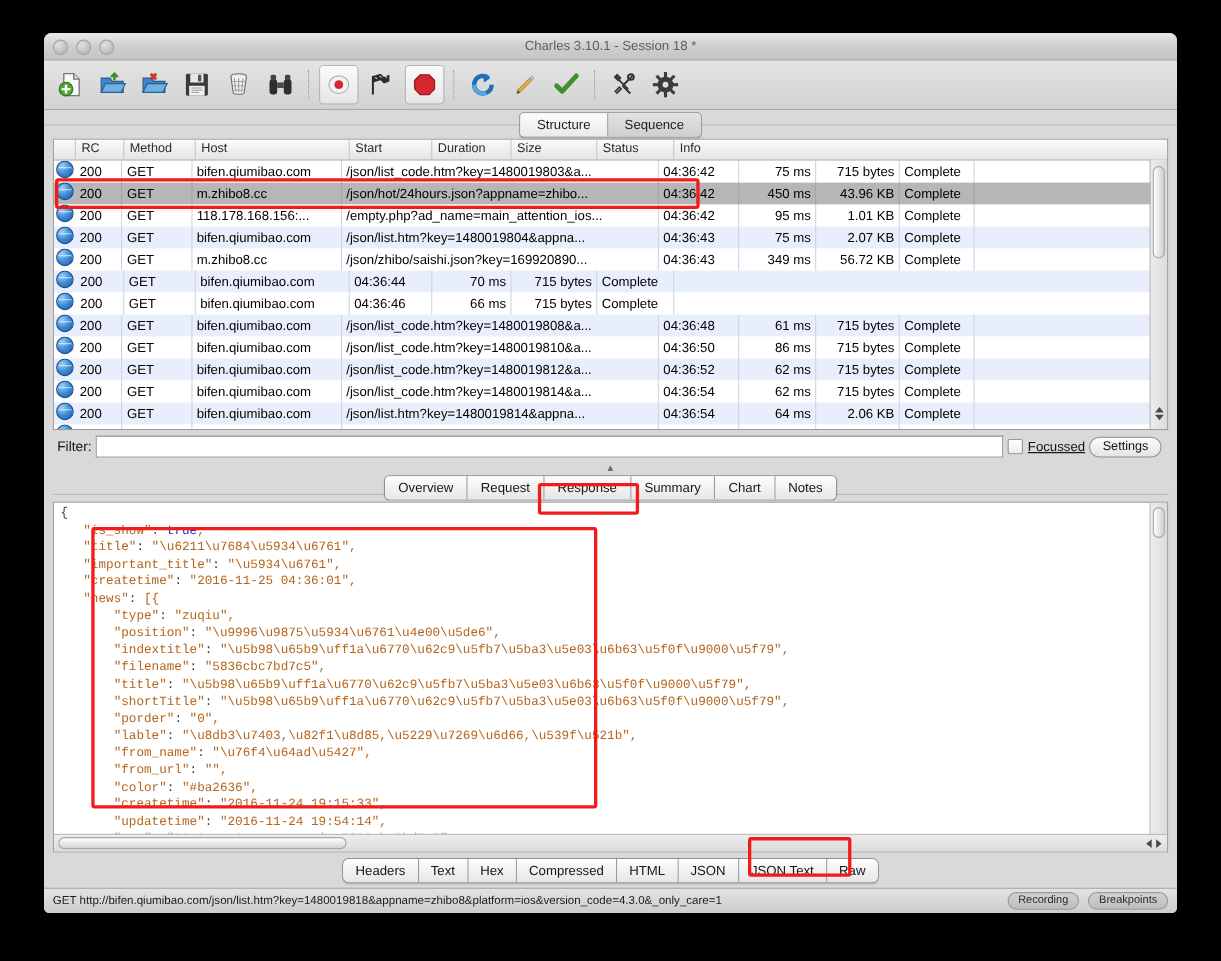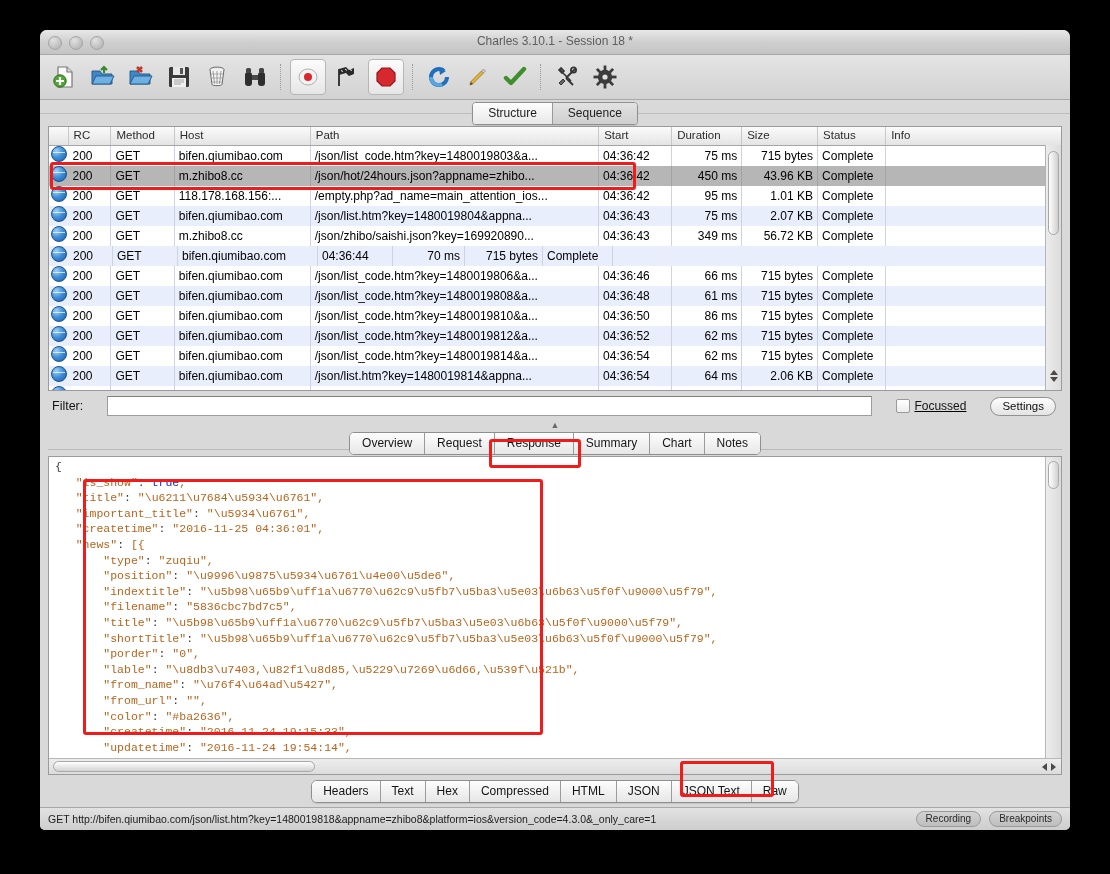--- a/index.html
+++ b/index.html
@@ -161,21 +161,21 @@
     position: absolute; left: 0; right: 0; bottom: 0; height: 28px;
     display: flex; flex-direction: column; align-items: center; justify-content: center;
   }
   .arrow-u, .arrow-d { width: 0; height: 0; margin: 1px 0; }
   .arrow-u { border-left: 4px solid transparent; border-right: 4px solid transparent; border-bottom: 5px solid #4a4a4a; }
   .arrow-d { border-left: 4px solid transparent; border-right: 4px solid transparent; border-top: 5px solid #4a4a4a; }
 
   
   .filter-row {
     height: 30px; display: flex; align-items: center;
-    padding: 0 14px 0 12px; gap: 24px;
+    padding: 0 14px 0 12px; gap: 4px;
     flex: 0 0 auto;
     justify-content: flex-end;
   }
   .filter-label { font-size: 12.5px; color: #141414; }
   .filter-input {
     flex: 1 1 auto; height: 18px;
     background: #fff; border: 1px solid #9d9d9d;
     border-top-color: #7f7f7f;
     font-size: 12px; padding: 0 4px;
     font-family: "Liberation Sans", sans-serif;
@@ -463,21 +463,20 @@
       <div class="seg on">Sequence</div>
     </div>
   </div>
 
   <div class="table-wrap">
     <div class="thead">
       <div class="th" style="width:20px"></div>
       <div class="th" style="width:44px">RC</div>
       <div class="th" style="width:65px">Method</div>
       <div class="th" style="width:140px">Host</div>
-      <div class="th" style="width:297px">Path</div>
       <div class="th" style="width:75px">Start</div>
       <div class="th" style="width:72px">Duration</div>
       <div class="th" style="width:78px">Size</div>
       <div class="th" style="width:70px">Status</div>
       <div class="th" style="width:180px;border-right:none">Info</div>
     </div>
     <div class="tbody" id="tbody">
         <div class="trow even">
           <div class="td" style="width: 20px; padding: 0px 2px; border-right: none;"><span class="globe"></span></div>
           <div class="td" style="width: 44px;">200</div>
@@ -547,21 +546,20 @@
           <div class="td num" style="width: 72px;">70 ms</div>
           <div class="td num" style="width: 78px;">715 bytes</div>
           <div class="td" style="width: 70px;">Complete</div>
           <div class="td" style="width: 180px; border-right: none;"></div>
         </div>
         <div class="trow even">
           <div class="td" style="width: 20px; padding: 0px 2px; border-right: none;"><span class="globe"></span></div>
           <div class="td" style="width: 44px;">200</div>
           <div class="td" style="width: 65px;">GET</div>
           <div class="td" style="width: 140px;">bifen.qiumibao.com</div>
-          <div class="td" style="width: 297px;">/json/list_code.htm?key=1480019806&amp;a...</div>
           <div class="td" style="width: 75px;">04:36:46</div>
           <div class="td num" style="width: 72px;">66 ms</div>
           <div class="td num" style="width: 78px;">715 bytes</div>
           <div class="td" style="width: 70px;">Complete</div>
           <div class="td" style="width: 180px; border-right: none;"></div>
         </div>
         <div class="trow odd">
           <div class="td" style="width: 20px; padding: 0px 2px; border-right: none;"><span class="globe"></span></div>
           <div class="td" style="width: 44px;">200</div>
           <div class="td" style="width: 65px;">GET</div>

